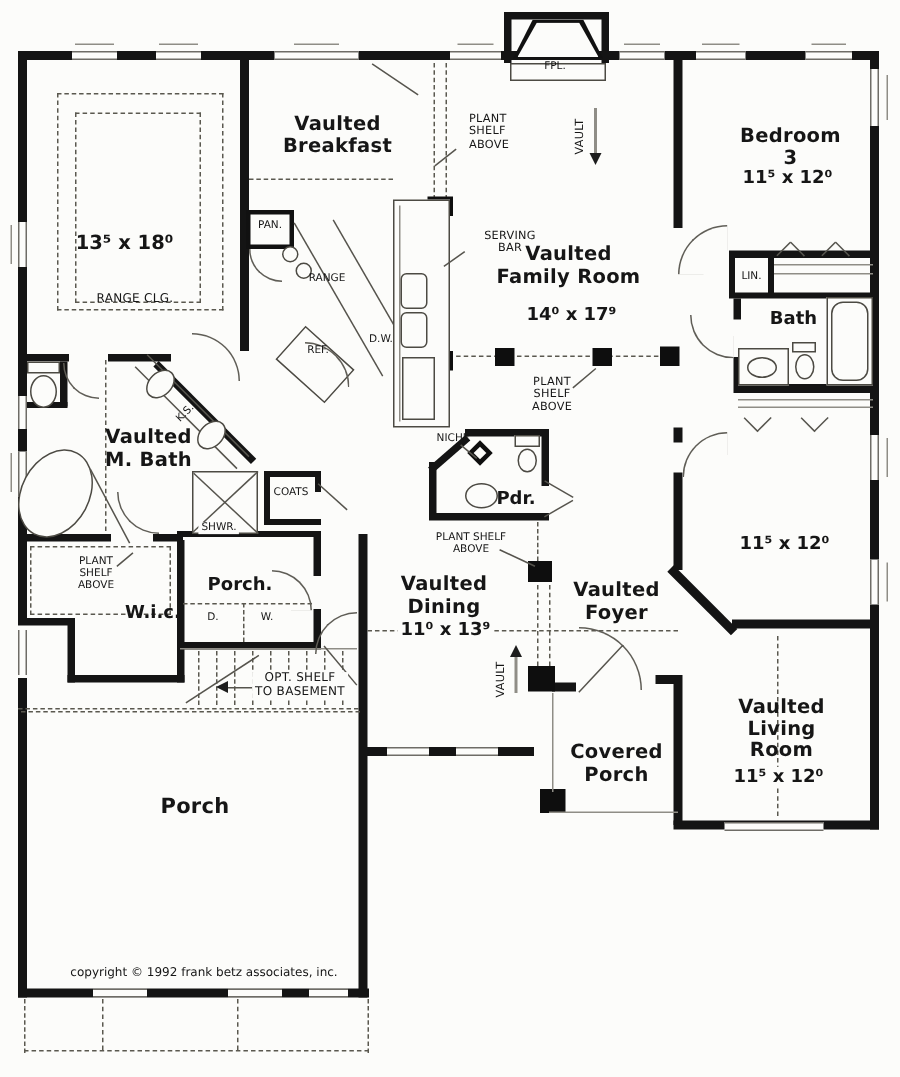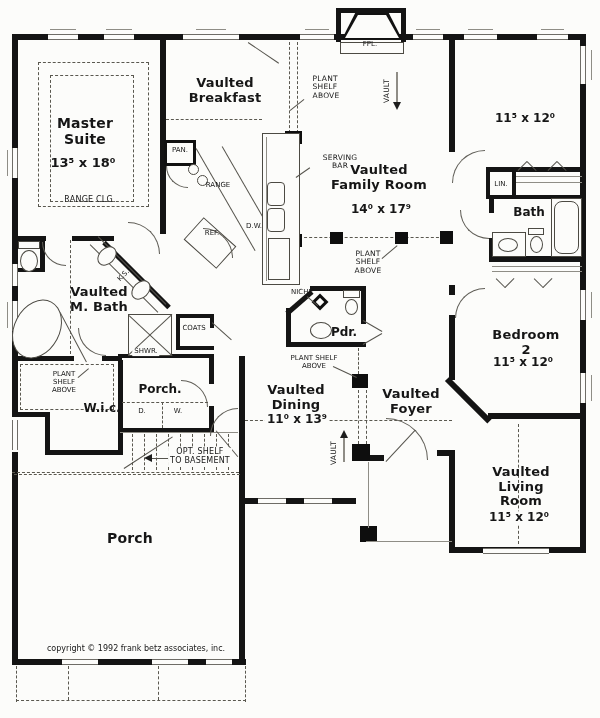--- a/index.html
+++ b/index.html
@@ -254,33 +254,32 @@
   <div class="trid" style="left:393px;top:102px"></div>
   <div class="t" style="left:343px;top:438px;width:2px;height:24px"></div>
   <div class="triu" style="left:340px;top:430px"></div>
   <div class="ln" style="left:290px;top:110px;width:18px;transform:rotate(-38deg)"></div>
   <div class="ln" style="left:296px;top:177px;width:17px;transform:rotate(-35deg)"></div>
   <div class="ln" style="left:382px;top:258px;width:20px;transform:rotate(-40deg)"></div>
   <div class="ln" style="left:333px;top:366px;width:26px;transform:rotate(25deg)"></div>
   <div class="ln" style="left:78px;top:377px;width:14px;transform:rotate(-40deg)"></div>
   <div class="ln" style="left:307px;top:296px;width:14px;transform:rotate(40deg)"></div>
 
-  <div class="lbl big" style="left:85px;top:132px;font-size:14px">Master
-Suite</div>
   <div class="lbl dim" style="left:83px;top:163px;font-size:13px">13⁵ x 18⁰</div>
   <div class="lbl sm" style="left:90px;top:200px;font-size:8px">RANGE CLG.</div>
 
   <div class="lbl big" style="left:225px;top:91px">Vaulted
 Breakfast</div>
   <div class="lbl sm" style="left:326px;top:88px;text-align:left">PLANT
 SHELF
 ABOVE</div>
   <div class="lbl sm vert" style="left:387px;top:91px">VAULT</div>
   <div class="lbl xs" style="left:370px;top:45px">FPL.</div>
 
+  <div class="lbl big" style="left:527px;top:99px">Bedroom 3</div>
   <div class="lbl dim" style="left:525px;top:119px">11⁵ x 12⁰</div>
 
   <div class="lbl xs" style="left:180px;top:151px">PAN.</div>
   <div class="lbl xs" style="left:218px;top:186px">RANGE</div>
   <div class="lbl xs" style="left:212px;top:234px">REF.</div>
   <div class="lbl xs" style="left:254px;top:227px">D.W.</div>
   <div class="lbl sm" style="left:340px;top:162px">SERVING
 BAR</div>
 
   <div class="lbl big" style="left:379px;top:178px">Vaulted
@@ -315,24 +314,25 @@
   <div class="lbl sm wbg" style="left:200px;top:457px;font-size:8px">OPT. SHELF
 TO BASEMENT</div>
 
   <div class="lbl big" style="left:296px;top:398px">Vaulted
 Dining</div>
   <div class="lbl dim wbg" style="left:297px;top:420px">11⁰ x 13⁹</div>
   <div class="lbl big" style="left:411px;top:402px">Vaulted
 Foyer</div>
   <div class="lbl sm vert" style="left:334px;top:453px">VAULT</div>
 
-  <div class="lbl big" style="left:526px;top:343px">Bedroom 2</div>
   <div class="lbl dim" style="left:523px;top:363px">11⁵ x 12⁰</div>
 
   <div class="lbl big" style="left:521px;top:487px">Vaulted
 Living Room</div>
   <div class="lbl dim wbg" style="left:519px;top:518px">11⁵ x 12⁰</div>
 
+  <div class="lbl big" style="left:411px;top:510px">Covered
+Porch</div>
   <div class="lbl big" style="left:130px;top:539px;font-size:14px">Porch</div>
 
   <div class="lbl" style="left:136px;top:649px;font-size:8px;white-space:nowrap">copyright © 1992 frank betz associates, inc.</div>
 
 </div>
 
 </body></html>

